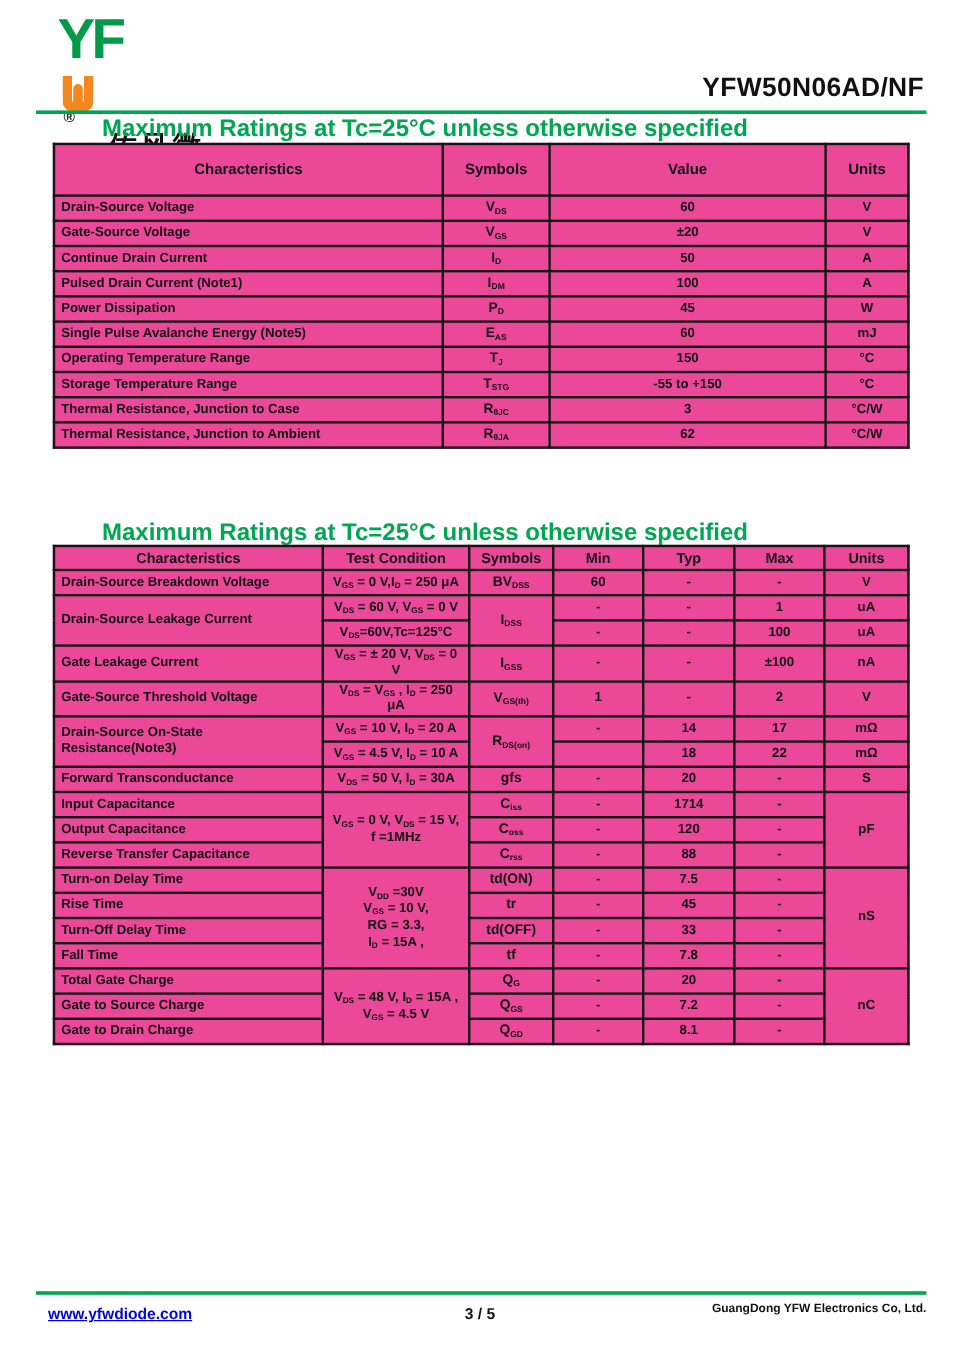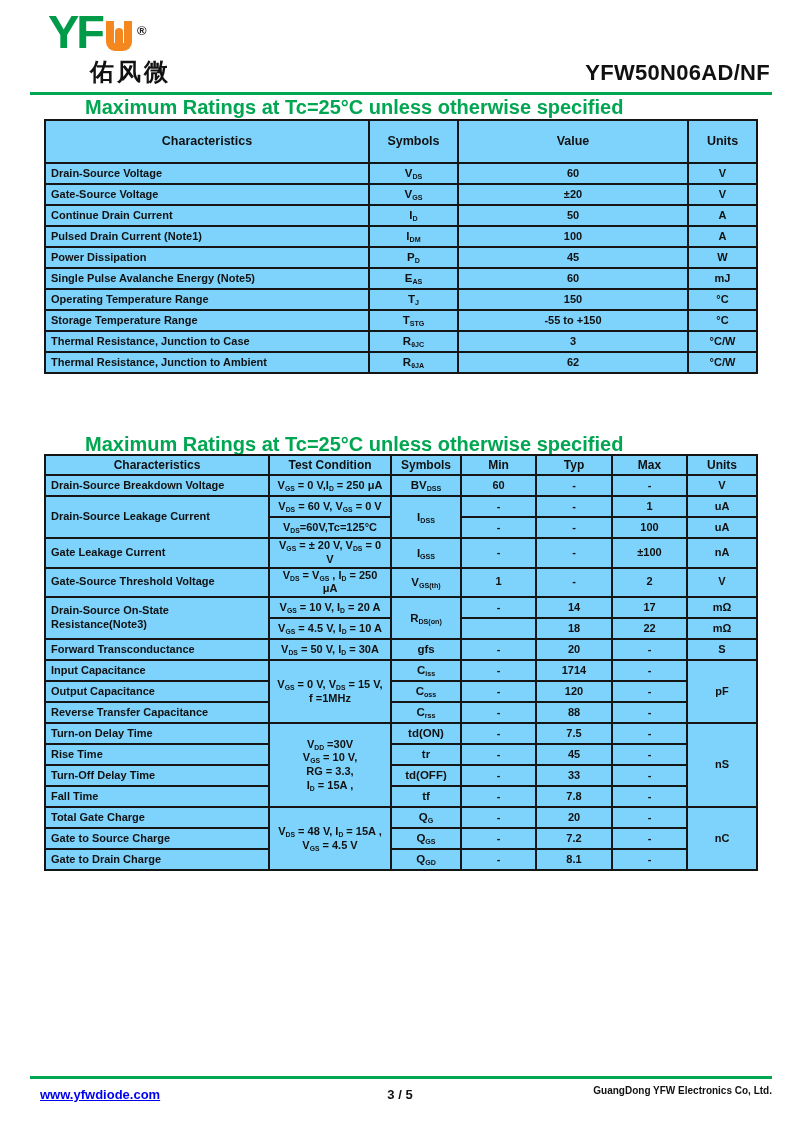--- a/index.html
+++ b/index.html
@@ -10,39 +10,39 @@
     --ink:#151515;
   }
   *{box-sizing:border-box;}
   body{margin:0;background:#ffffff;}
   .page{
     position:relative;width:800px;height:1130px;background:#fff;
     font-family:"Liberation Sans","DejaVu Sans",sans-serif;color:#111;overflow:hidden;
   }
   
   .logo{position:absolute;left:48px;top:10px;}
-  .logo-row{display:flex;align-items:center;}
+  .logo-row{display:flex;align-items:flex-start;flex-direction:column;}
   .logo-yf{font-size:47px;font-weight:800;color:var(--logo-green);letter-spacing:-3px;line-height:0.95;}
   .logo-w{display:inline-block;width:26px;height:30px;border:8px solid var(--logo-orange);border-top:none;
     border-radius:0 0 9px 9px;margin-left:4px;margin-top:8px;position:relative;}
   .logo-w::after{content:"";position:absolute;bottom:0;left:50%;transform:translateX(-50%);
     width:8px;height:15px;background:var(--logo-orange);border-radius:4px 4px 0 0;}
   .logo-reg{font-size:13px;font-weight:700;margin-left:5px;margin-top:-3px;color:#222;}
   .logo-cn{font-size:24px;font-weight:700;letter-spacing:3px;margin-top:1px;color:#111;margin-left:42px;}
   .part-title{position:absolute;right:30px;top:60px;font-size:22px;font-weight:700;letter-spacing:0.3px;}
   .rule{position:absolute;left:30px;width:742px;height:3px;background:var(--accent);}
   #header-rule{top:92px;}
   
   .section-heading{font-size:20px;font-weight:700;color:var(--accent);white-space:nowrap;margin-left:28px;}
   #h1{position:absolute;left:57px;top:96px;}
   #t1{position:absolute;left:44px;top:119px;}
   #h2{position:absolute;left:57px;top:433px;}
   #t2{position:absolute;left:44px;top:454px;}
   
-  table{border-collapse:collapse;table-layout:fixed;width:712px;background:#7dd3fc;padding-left:32px;}
+  table{border-collapse:collapse;table-layout:fixed;width:712px;background:#ec4899;padding-left:32px;}
   th,td{border:2px solid var(--ink);padding:0 4px;text-align:center;vertical-align:middle;
     font-size:11px;line-height:1.25;overflow:hidden;}
   th{font-weight:700;}
   #t1 th{height:43px;font-size:12.5px;}
   #t2 th{height:20px;font-size:12px;}
   #t1 td{height:21px;}
   #t2 td{height:21px;}
   .c-char{text-align:left;font-weight:700;padding-left:5px;}
   .c-test{font-weight:700;}
   .c-sym{font-weight:700;font-size:11.5px;}

